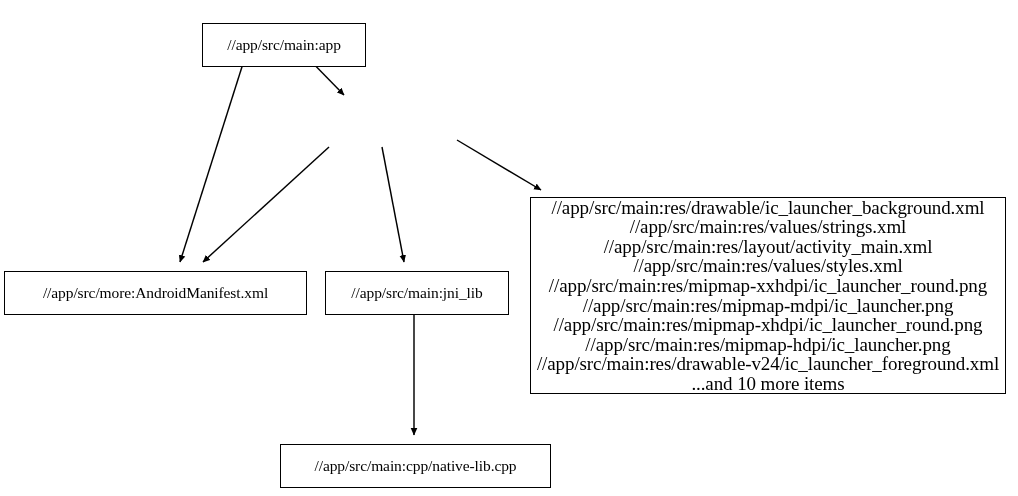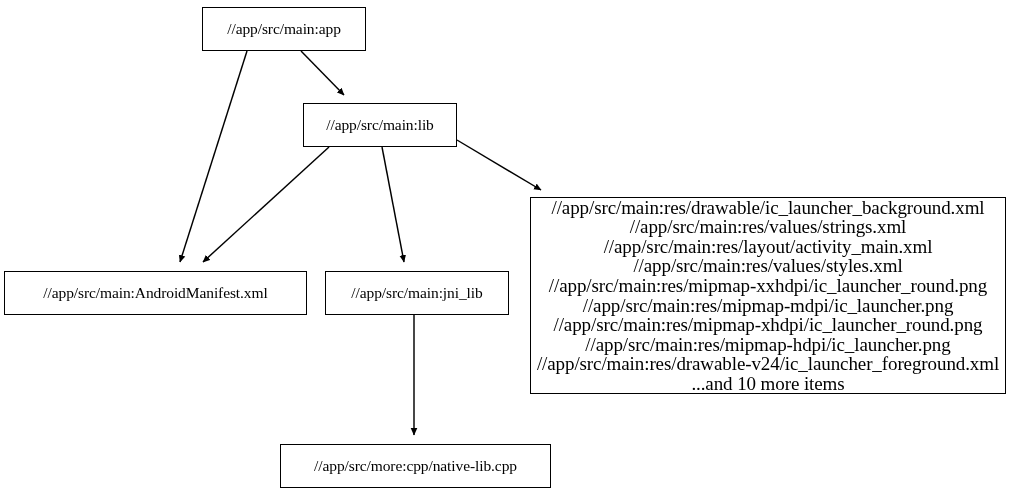--- a/index.html
+++ b/index.html
@@ -46,21 +46,21 @@
     display: block;
     white-space: pre;
     font-size: 15.5px;
     letter-spacing: -0.1px;
   }
   .node-multiline .node-label {
     font-size: 19px;
     line-height: 19.6px;
   }
   
-  #node-app        { left: 202px; top: 7px;   width: 164px; height: 44px; }
+  #node-app        { left: 202px; top: 23px;   width: 164px; height: 44px; }
   #node-lib        { left: 303px; top: 103px; width: 154px; height: 44px; }
   #node-manifest   { left: 4px;   top: 271px; width: 303px; height: 44px; }
   #node-jni-lib    { left: 325px; top: 271px; width: 184px; height: 44px; }
   #node-res        { left: 530px; top: 197px; width: 476px; height: 197px; }
   #node-native-lib { left: 280px; top: 444px; width: 271px; height: 44px; }
 </style>
 </head>
 <body>
 
 <div id="graph-canvas">
@@ -82,34 +82,31 @@
 
     <path d="M 457 140 L 541 190" fill="none" stroke="#000000" stroke-width="1.45" marker-end="url(#arrowhead)"></path>
 
     <path d="M 414 315 L 414 435" fill="none" stroke="#000000" stroke-width="1.45" marker-end="url(#arrowhead)"></path>
   </svg>
 
   <div class="node" id="node-app">
     <span class="node-label">//app/src/main:app</span>
   </div>
 
-  <div class="node" id="node-lib">
-    <span class="node-label">//app/src/main:lib</span>
-  </div>
 
   <div class="node" id="node-manifest">
-    <span class="node-label">//app/src/main:AndroidManifest.xml</span>
+    <span class="node-label">//app/src/more:AndroidManifest.xml</span>
   </div>
 
   <div class="node" id="node-jni-lib">
     <span class="node-label">//app/src/main:jni_lib</span>
   </div>
 
   <div class="node" id="node-native-lib">
-    <span class="node-label">//app/src/more:cpp/native-lib.cpp</span>
+    <span class="node-label">//app/src/main:cpp/native-lib.cpp</span>
   </div>
 
   <div class="node node-multiline" id="node-res">
     <span class="node-label">//app/src/main:res/drawable/ic_launcher_background.xml
 //app/src/main:res/values/strings.xml
 //app/src/main:res/layout/activity_main.xml
 //app/src/main:res/values/styles.xml
 //app/src/main:res/mipmap-xxhdpi/ic_launcher_round.png
 //app/src/main:res/mipmap-mdpi/ic_launcher.png
 //app/src/main:res/mipmap-xhdpi/ic_launcher_round.png

